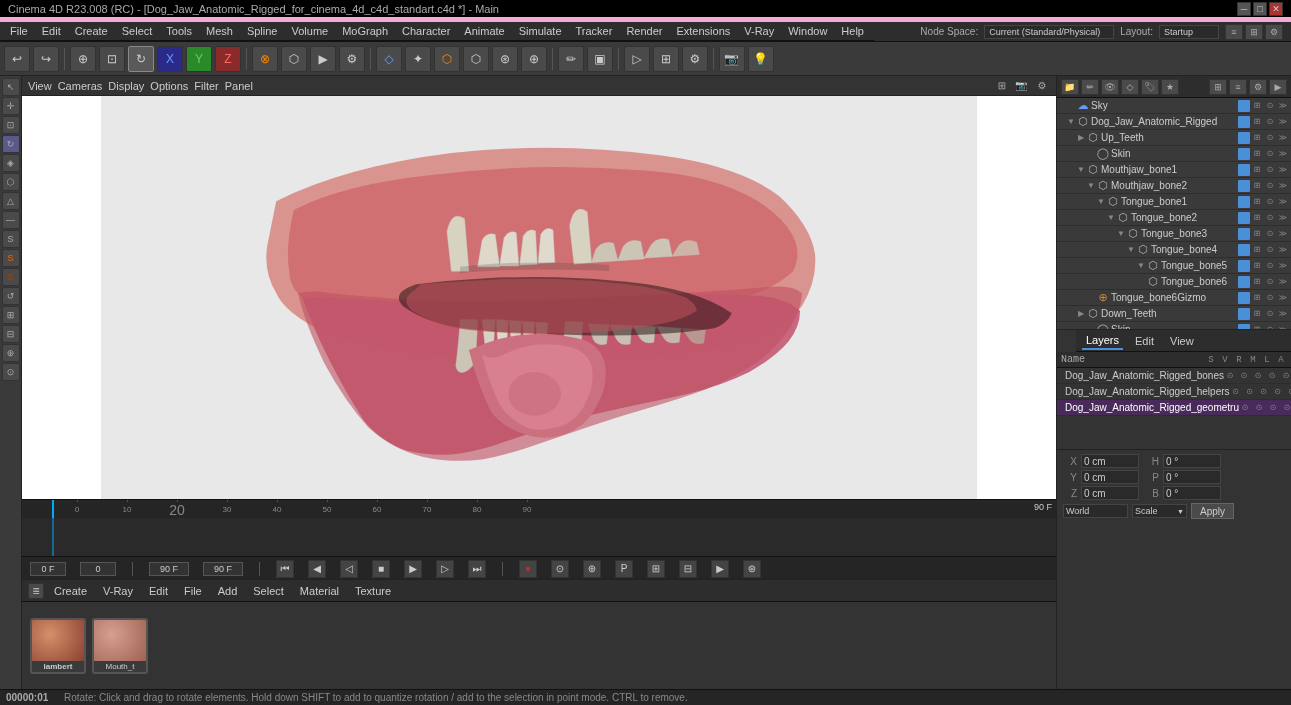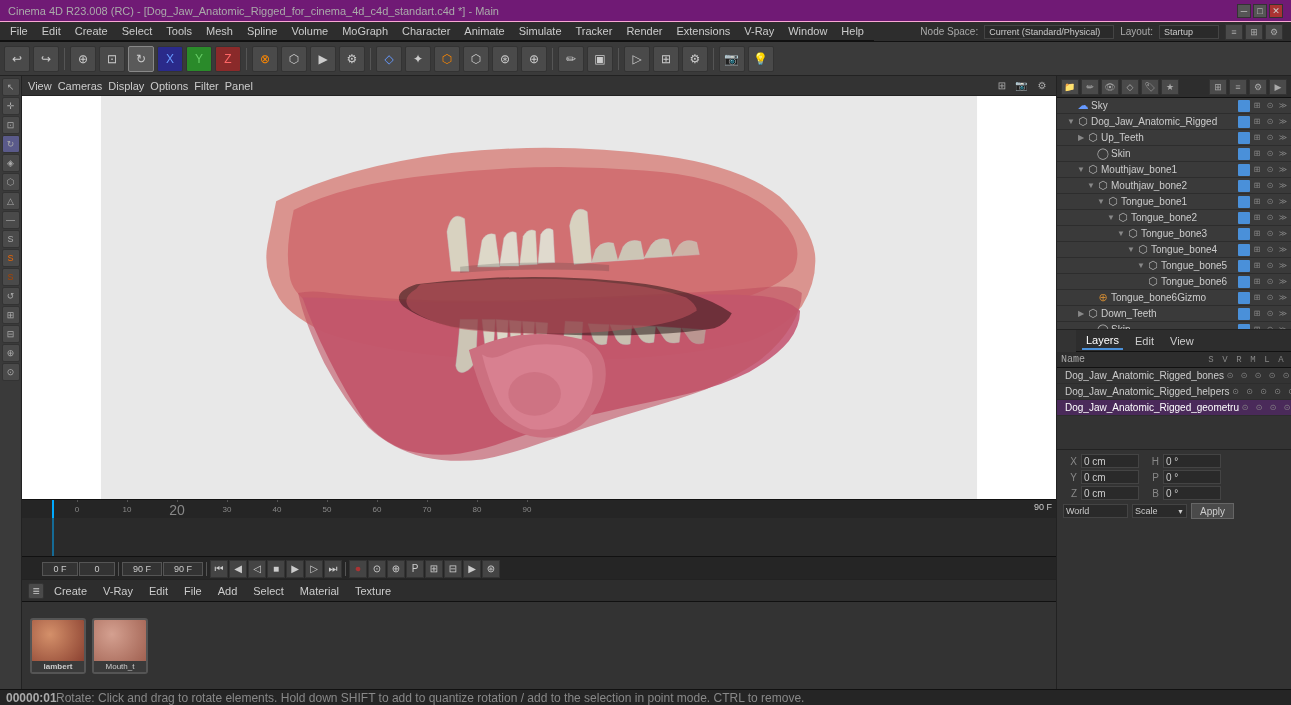--- a/index.html
+++ b/index.html
@@ -10,26 +10,26 @@
       font-family: Arial, sans-serif;
       font-size: 11px;
       color: #ccc;
       overflow: hidden;
       user-select: none;
     }
 
     
     #title-bar {
       height: 22px;
-      background: #701a75;
+      background: #000000;
       display: flex;
       align-items: center;
       justify-content: space-between;
       padding: 0 8px;
-      border-bottom: 1px solid #f9a8d4;
+      border-bottom: 5px solid #f9a8d4;
     }
     #title-bar .title-text {
       font-size: 11px;
       color: #aaa;
     }
     #title-bar .win-controls {
       display: flex;
       gap: 2px;
     }
     #title-bar .win-btn {
@@ -769,21 +769,21 @@
           </div>
         </div>
 
         <div style="position:absolute; right:4px; top:2px; font-size:9px; color:#ccc;">90 F</div>
       </div>
 
       <div id="timeline-tracks" style="height:38px; background:#2a2a2a; position:relative;">
         <div style="position:absolute; left:30px; top:0; width:2px; height:100%; background:#00aaff; opacity:0.5;"></div>
       </div>
 
-      <div id="timeline-controls" style="height:24px; background:#252525; display:flex; align-items:center; padding:0 20px; gap:1px; border-top:1px solid #111;">
+      <div id="timeline-controls" style="height:24px; background:#252525; display:flex; align-items:center; padding:0 8px; gap:14px; border-top:1px solid #111;">
         <div class="tc-field" style="width:36px;">0 F</div>
         <div class="tc-field" style="width:36px;">0</div>
         <div class="tc-separator"></div>
         <div class="tc-field" style="width:40px;">90 F</div>
         <div class="tc-field" style="width:40px;">90 F</div>
         <div class="tc-separator"></div>
 
         <div class="tc-btn">⏮</div>
         <div class="tc-btn">◀</div>
         <div class="tc-btn">◁</div>
@@ -1128,16 +1128,16 @@
         <div class="coord-dropdown" style="width:55px; height:14px; background:#2a2a2a; border:1px solid #444; font-size:9px; color:#ccc; padding:0 2px; display:flex; align-items:center; justify-content:space-between; cursor:pointer;">
           <span>Scale</span>
             <span style="font-size:7px;">▼</span>
         </div>
         <div class="apply-btn">Apply</div>
       </div>
     </div>
   </div>
 </div>
 
-<div id="status-bar" style="height:16px; background:#252525; display:flex; align-items:center; padding:0 6px; border-top:1px solid #111; font-size:12px; color:#888;">
+<div id="status-bar" style="height:16px; background:#252525; display:flex; align-items:center; padding:0 6px; border-top:1px solid #111; font-size:10px; color:#888;gap:8px;">
   <span style="width:50px; color:#aaa; font-weight:bold;">00000:01</span>
   <span>Rotate: Click and drag to rotate elements. Hold down SHIFT to add to quantize rotation / add to the selection in point mode. CTRL to remove.</span>
 </div>
 
 </body></html>

